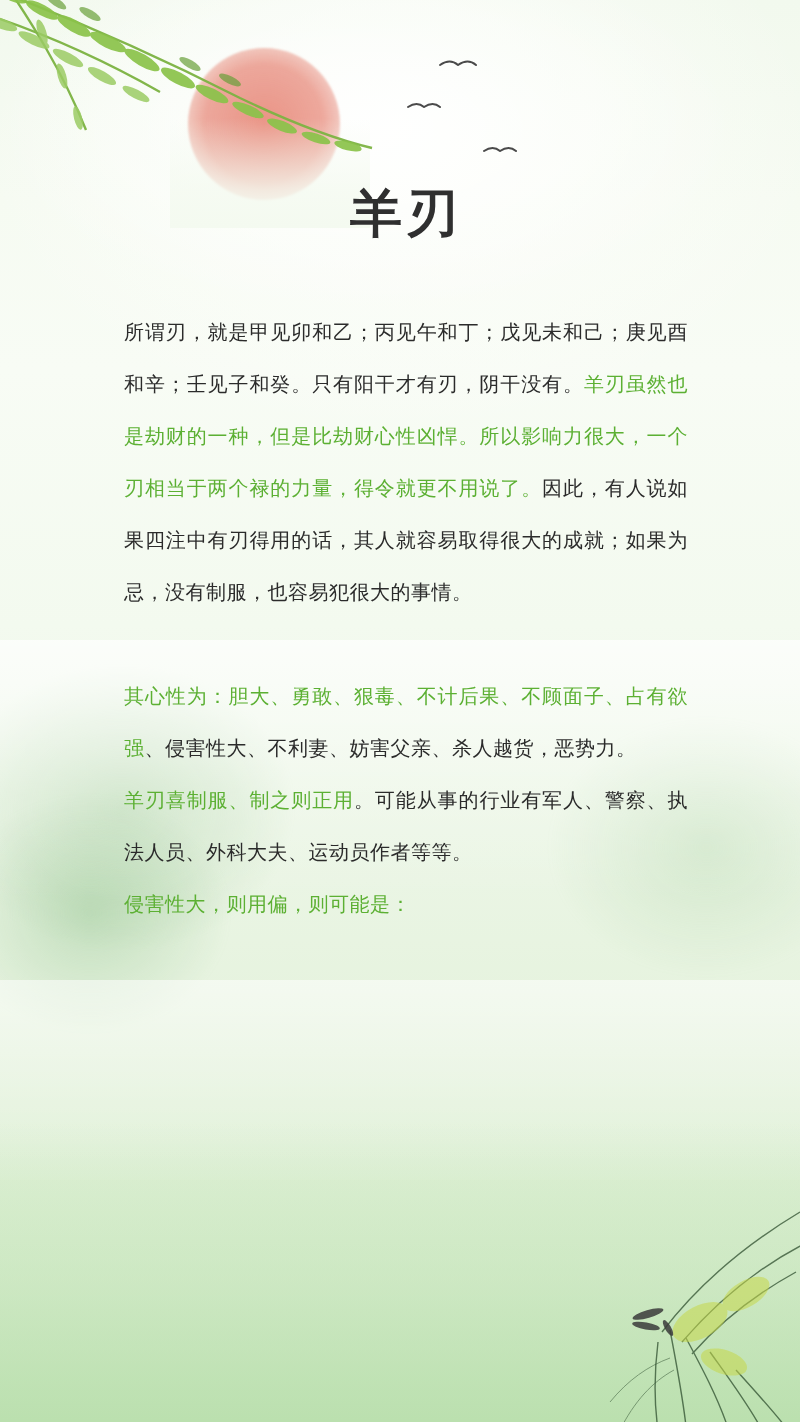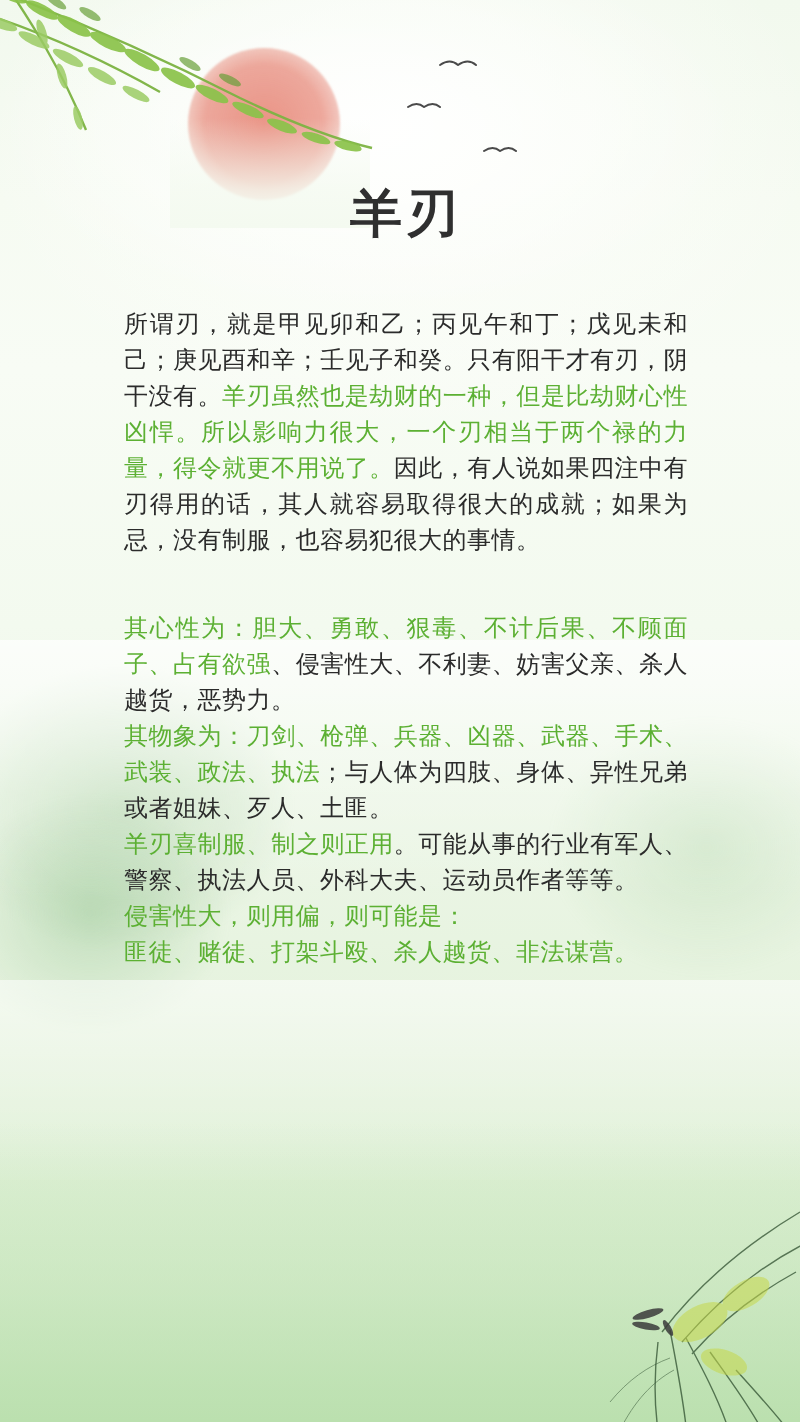--- a/index.html
+++ b/index.html
@@ -115,22 +115,22 @@
     text-align: center;
     font-size: 52px;
     line-height: 1.2;
     font-weight: 700;
     color: #2f2f2f;
     letter-spacing: 4px;
   }
 
   .body {
     margin-top: 62px;
-    font-size: 24px;
-    line-height: 36px;
+    font-size: 20px;
+    line-height: 52px;
     color: #2b2b2b;
     text-align: justify;
     letter-spacing: 0.5px;
   }
   .para { margin: 0; }
   .para + .para { margin-top: 0; }
   .gap { height: 52px; }
   .hl { color: #5cb033; }
 </style>
 </head>
@@ -225,23 +225,21 @@
   <div class="content">
     <h1 class="title">羊刃</h1>
 
     <div class="body">
       <p class="para"><span>所谓刃，就是甲见卯和乙；丙见午和丁；戊见未和己；庚见酉和辛；壬见子和癸。只有阳干才有刃，阴干没有。</span><span class="hl">羊刃虽然也是劫财的一种，但是比劫财心性凶悍。所以影响力很大，一个刃相当于两个禄的力量，得令就更不用说了。</span><span>因此，有人说如果四注中有刃得用的话，其人就容易取得很大的成就；如果为忌，没有制服，也容易犯很大的事情。</span></p>
 
       <div class="gap"></div>
 
       <p class="para"><span class="hl">其心性为：胆大、勇敢、狠毒、不计后果、不顾面子、占有欲强</span><span>、侵害性大、不利妻、妨害父亲、杀人越货，恶势力。</span></p>
 
-      <p class="para"><span class="hl">其物象为：刀剑、枪弹、兵器、凶器、武器、手术、武装、政法、执法</span><span>；与人体为四肢、身体、异性兄弟或者姐妹、歹人、土匪。</span></p>
 
       <p class="para"><span class="hl">羊刃喜制服、制之则正用</span><span>。可能从事的行业有军人、警察、执法人员、外科大夫、运动员作者等等。</span></p>
 
       <p class="para"><span class="hl">侵害性大，则用偏，则可能是：</span></p>
 
-      <p class="para"><span class="hl">匪徒、赌徒、打架斗殴、杀人越货、非法谋营。</span></p>
     </div>
   </div>
 
 </div>
 
 </body></html>

